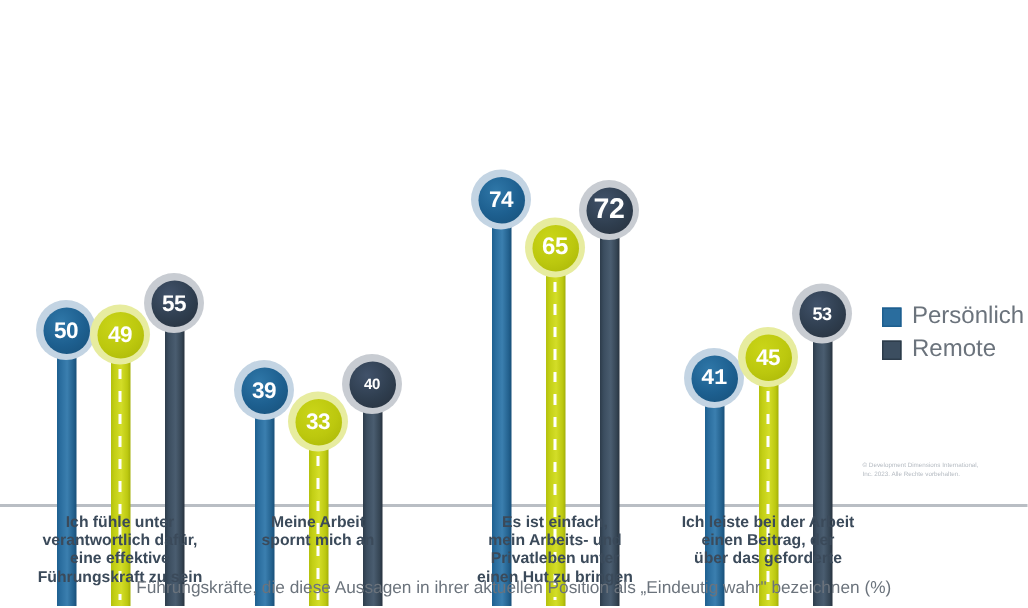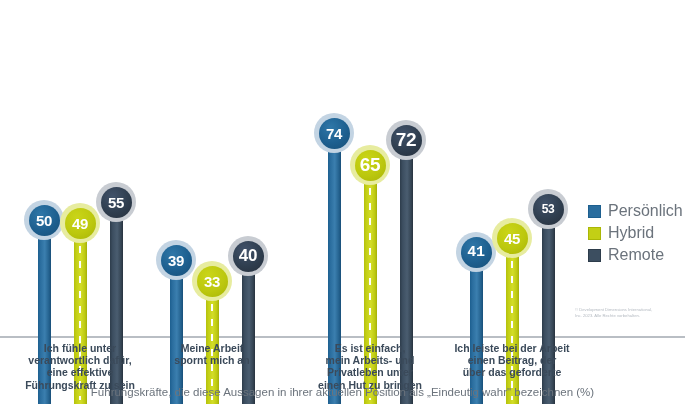--- a/index.html
+++ b/index.html
@@ -179,34 +179,34 @@
       <div class="bar hybrid" style="left: 205.5px; height: 120px;">
         <div class="stem"></div>
         <div class="dashes"></div>
         <div class="bubble hybrid" style="width: 40px; height: 40px; top: -23px;">
           <div class="inner" style="width: 31px; height: 31px; font-size: 15px;">33</div>
         </div>
       </div>
       <div class="bar remote" style="left: 241.5px; height: 145px;">
         <div class="stem"></div>
         <div class="bubble remote" style="width: 40px; height: 40px; top: -23px;">
-          <div class="inner" style="width: 31px; height: 31px; font-size: 17px;">40</div>
+          <div class="inner" style="width: 31px; height: 31px; font-size: 10px;">40</div>
         </div>
       </div>
       <div class="bar personlich" style="left: 327.5px; height: 268px;">
         <div class="stem"></div>
         <div class="bubble personlich" style="width: 40px; height: 40px; top: -23px;">
           <div class="inner" style="width: 31px; height: 31px; font-size: 15px;">74</div>
         </div>
       </div>
       <div class="bar hybrid" style="left: 363.5px; height: 236px;">
         <div class="stem"></div>
         <div class="dashes"></div>
         <div class="bubble hybrid" style="width: 40px; height: 40px; top: -23px;">
-          <div class="inner" style="width: 31px; height: 31px; font-size: 19px;">65</div>
+          <div class="inner" style="width: 31px; height: 31px; font-size: 16px;">65</div>
         </div>
       </div>
       <div class="bar remote" style="left: 399.5px; height: 261px;">
         <div class="stem"></div>
         <div class="bubble remote" style="width: 40px; height: 40px; top: -23px;">
           <div class="inner" style="width: 31px; height: 31px; font-size: 19px;">72</div>
         </div>
       </div>
       <div class="bar personlich" style="left: 469.5px; height: 149px; font-family: Liberation Mono, monospace;">
         <div class="stem"></div>
@@ -253,24 +253,20 @@
     </div>
 
   <div class="footer-caption">Führungskräfte, die diese Aussagen in ihrer aktuellen Position als „Eindeutig wahr" bezeichnen (%)</div>
 
   <div class="legend">
     <div class="legend-row">
       <span class="legend-swatch personlich"></span>
       <span class="legend-label">Persönlich</span>
     </div>
     <div class="legend-row">
-      <span class="legend-swatch hybrid"></span>
-      <span class="legend-label">Hybrid</span>
-    </div>
-    <div class="legend-row">
       <span class="legend-swatch remote"></span>
       <span class="legend-label">Remote</span>
     </div>
   </div>
 
   <div class="copyright">
     <div>© Development Dimensions International,</div>
     <div>Inc. 2023. Alle Rechte vorbehalten.</div>
   </div>
 

